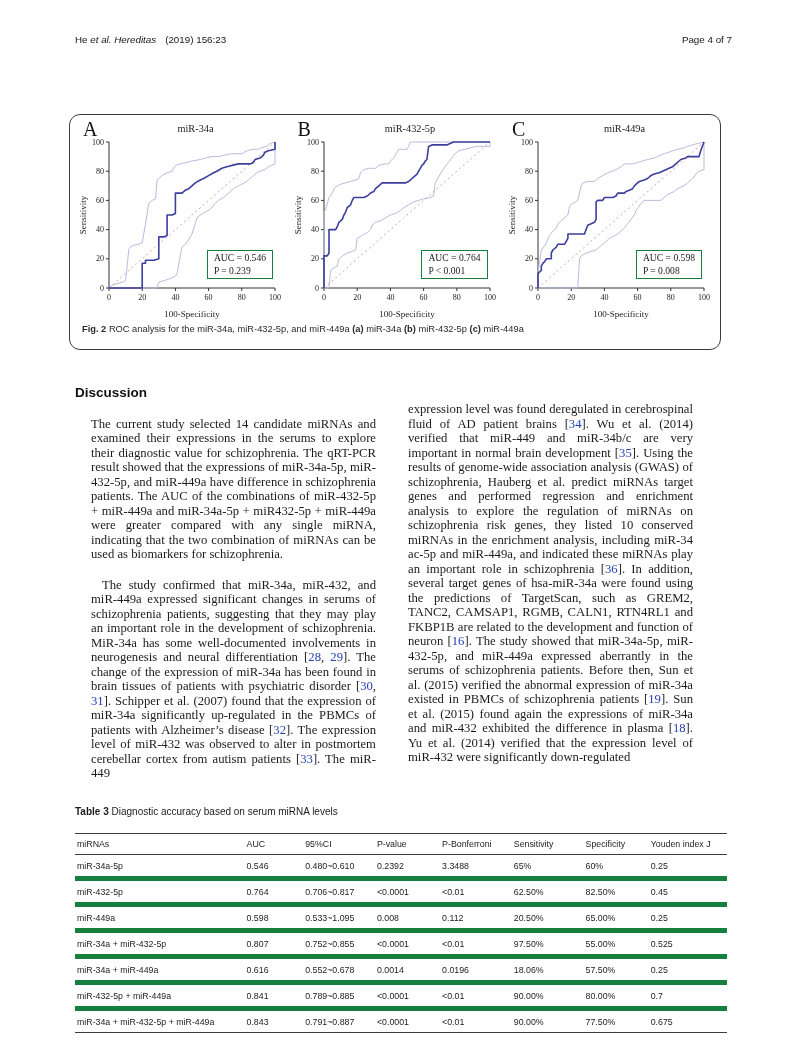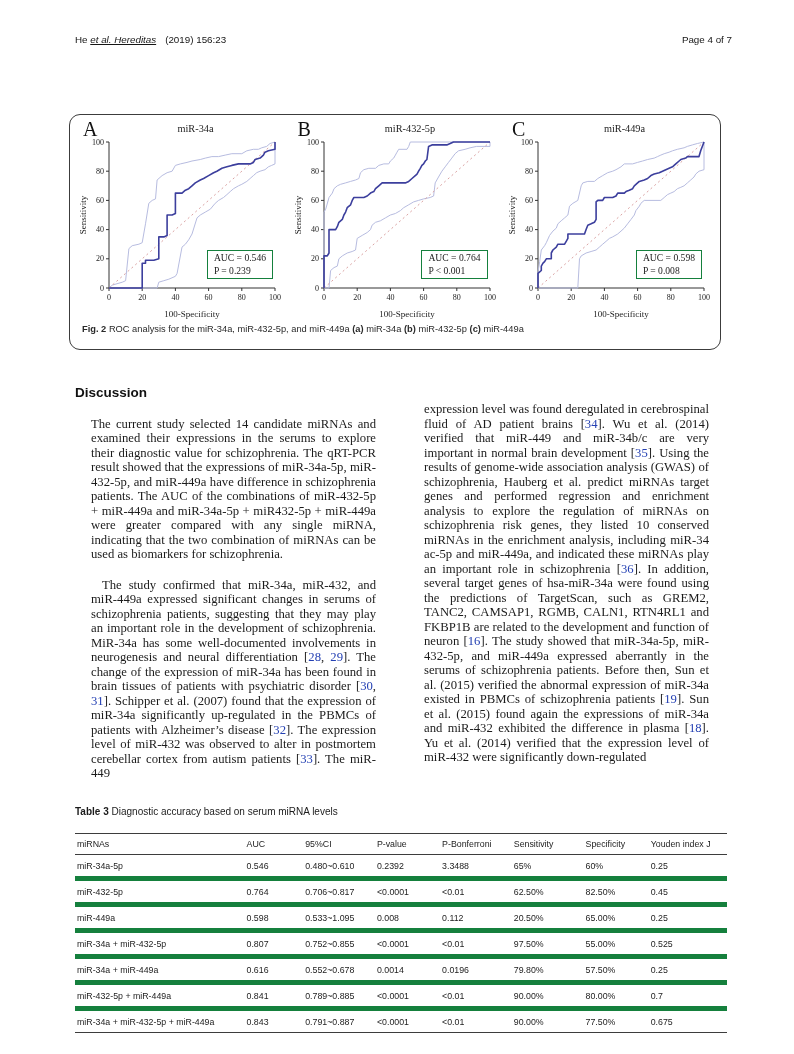--- a/index.html
+++ b/index.html
@@ -1,35 +1,35 @@
 <!DOCTYPE html>
 <html><head>
 <meta charset="utf-8">
 <style>
   html,body{margin:0;padding:0;background:#ffffff;}
   .page{position:relative;width:794px;height:1054px;background:#ffffff;overflow:hidden;
         font-family:"Liberation Serif",serif;color:#1b1b1b;}
   
   .hdr{position:absolute;top:34px;left:75px;right:62px;display:flex;justify-content:space-between;
        font-family:"Liberation Sans",sans-serif;font-size:9.8px;color:#151515;}
-  .hdr .ital{font-style:italic;text-decoration:underline;}
+  .hdr .ital{font-style:italic;}
   .hdr .meta{margin-left:9px;}
   
   .figure-box{position:absolute;top:114px;left:69px;width:652px;height:236px;
               border:1.4px solid #3c3c3c;border-radius:11px;box-sizing:border-box;background:#fff;}
   .panels{display:flex;justify-content:space-between;padding:5px 7px 0 7px;}
   .roc-panel{position:relative;width:207px;height:201px;}
   .panel-letter{position:absolute;left:6px;top:-2px;font-size:20px;color:#111;}
   .panel-title{margin-left:30px;text-align:center;font-size:10.3px;color:#222;padding-top:3px;height:13px;}
   .auc-box{position:absolute;right:11px;bottom:42px;border:1px solid #15803d;background:rgba(255,255,255,.92);
            font-size:9.6px;line-height:1.3;padding:1px 6px;color:#222;}
   .figure-caption{padding:3px 12px 0 12px;font-family:"Liberation Sans",sans-serif;font-size:9.3px;color:#2a2a2a;}
   
   .content{position:absolute;top:386px;left:75px;width:650px;}
-  .columns{display:flex;justify-content:space-between;}
+  .columns{display:flex;}
   .col{width:317px;text-align:justify;font-size:12.7px;line-height:14.5px;}
   .col h2{font-family:"Liberation Sans",sans-serif;font-size:13.5px;margin:0 0 5px 0;color:#111;}
   .col p{margin:16px;}
   .col p.indent{text-indent:11px;}
   .cite{color:#2440b3;}
   
   .table-section{position:absolute;top:806px;left:75px;width:652px;font-family:"Liberation Sans",sans-serif;}
   .table-title{font-size:10px;color:#1c1c1c;margin-bottom:16px;}
   .table-title b{font-weight:bold;}
   table.t3{width:100%;border-collapse:collapse;font-size:8.8px;color:#1c1c1c;table-layout:fixed;}
@@ -266,21 +266,21 @@
             <td>97.50%</td>
             <td>55.00%</td>
             <td>0.525</td>
           </tr>
           <tr>
             <td>miR-34a + miR-449a</td>
             <td>0.616</td>
             <td>0.552~0.678</td>
             <td>0.0014</td>
             <td>0.0196</td>
-            <td>79.80%</td>
+            <td>18.06%</td>
             <td>57.50%</td>
             <td>0.25</td>
           </tr>
           <tr>
             <td>miR-432-5p + miR-449a</td>
             <td>0.841</td>
             <td>0.789~0.885</td>
             <td>&lt;0.0001</td>
             <td>&lt;0.01</td>
             <td>90.00%</td>

